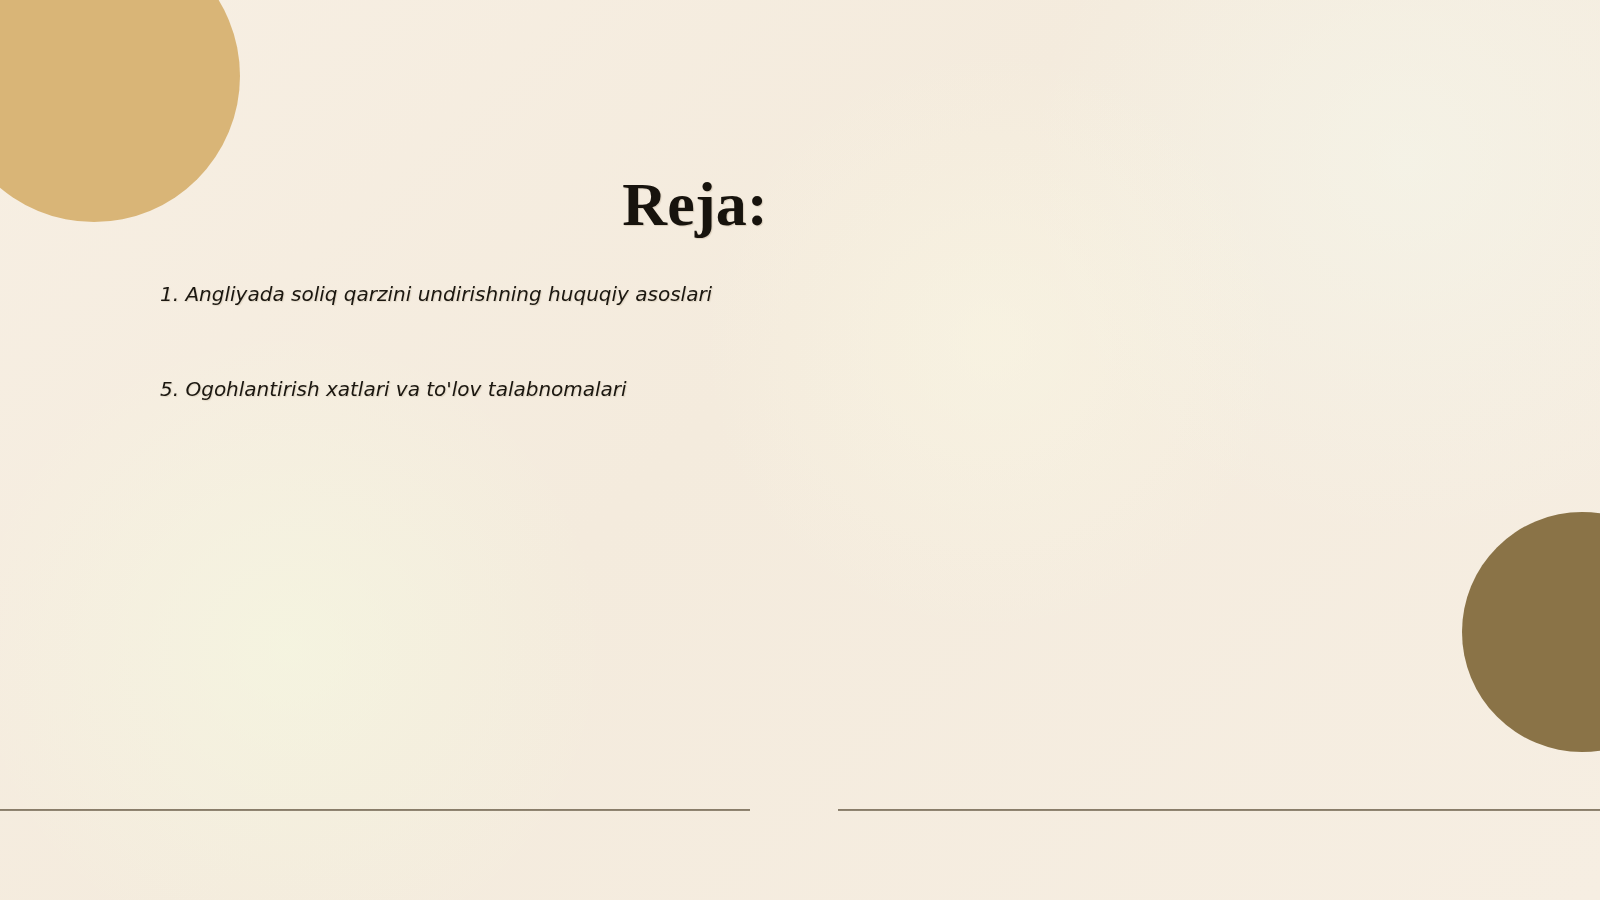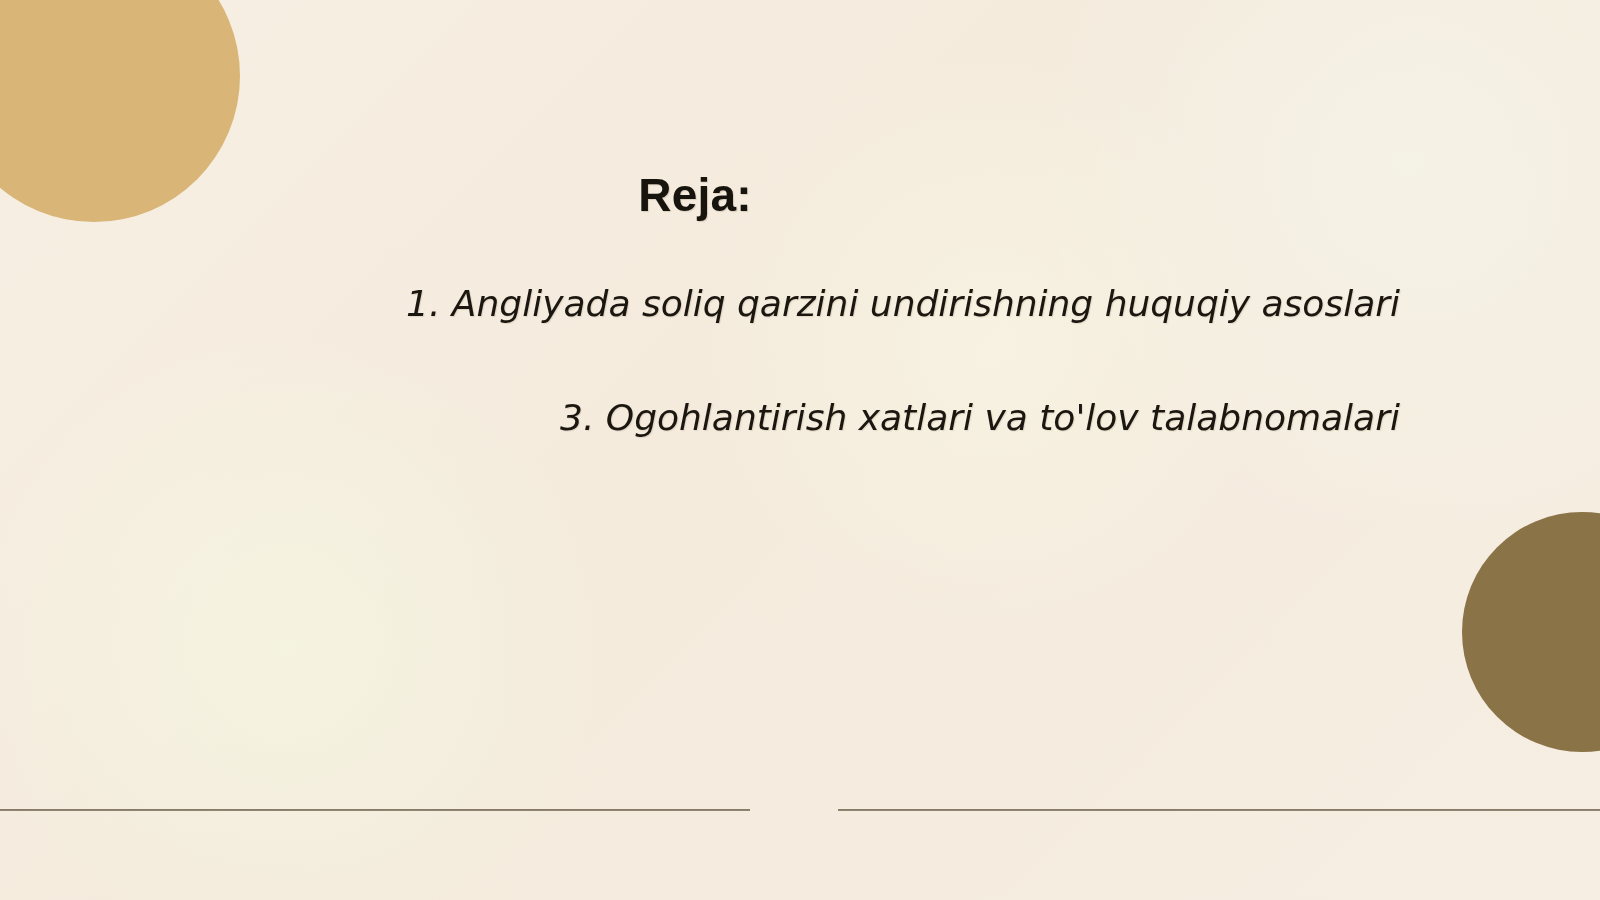--- a/index.html
+++ b/index.html
@@ -48,49 +48,48 @@
   .title-wrap {
     position: absolute;
     left: 0;
     top: 126px;
     width: 1390px;
     text-align: center;
   }
 
   .slide-title {
     display: inline-block;
-    font-family: Liberation Sans, sans-serif;
-    font-size: 46px;
+    font-family: Liberation Serif, serif;
+    font-size: 62px;
     font-weight: 700;
     color: #17130d;
     letter-spacing: 0.2px;
     line-height: 1.1;
     text-shadow: 1px 1px 1px rgba(150, 130, 100, 0.28);
     margin-top: 44px;
   }
 
   
   .agenda {
     position: absolute;
     left: 160px;
     top: 282px;
     width: 1240px;
   }
 
   .agenda-item {
     font-family: "DejaVu Sans", "Liberation Sans", sans-serif;
-    font-size: 36px;
+    font-size: 20px;
     font-style: italic;
     font-weight: 400;
     color: #1b1710;
     line-height: 1.2;
     margin: 0 0 71px 0;
     white-space: nowrap;
     text-shadow: 1px 1px 1px rgba(150, 130, 100, 0.22);
-    text-align: right;
   }
 
   .agenda-item:last-child {
     margin-bottom: 0;
   }
 
   
   .rule {
     position: absolute;
     height: 2px;
@@ -116,20 +115,20 @@
   <div class="circle circle-top-left"></div>
 
   <div class="circle circle-right"></div>
 
   <div class="title-wrap">
     <h1 class="slide-title">Reja:</h1>
   </div>
 
   <div class="agenda">
     <p class="agenda-item">1. Angliyada soliq qarzini undirishning huquqiy asoslari</p>
-    <p class="agenda-item">3. Ogohlantirish xatlari va to'lov talabnomalari</p>
+    <p class="agenda-item">5. Ogohlantirish xatlari va to'lov talabnomalari</p>
   </div>
 
   <div class="rule rule-left"></div>
 
   <div class="rule rule-right"></div>
 
 </div>
 
 </body></html>

